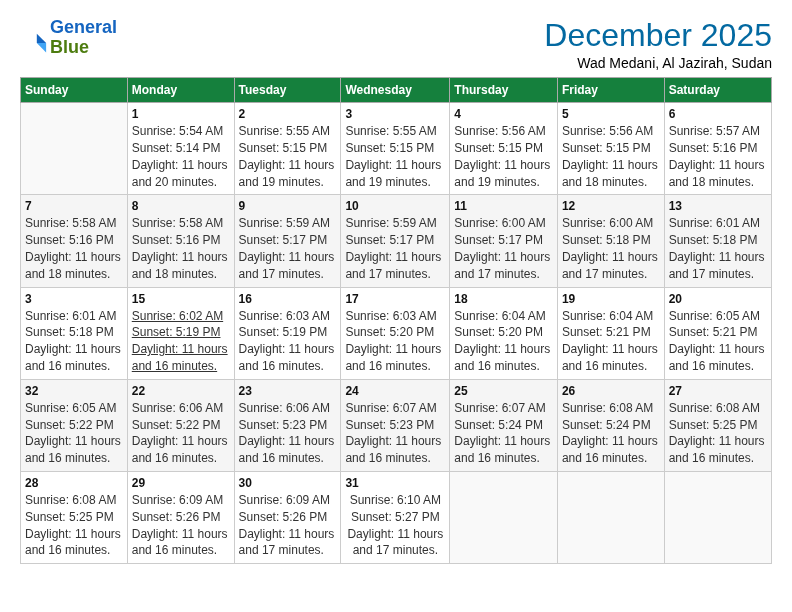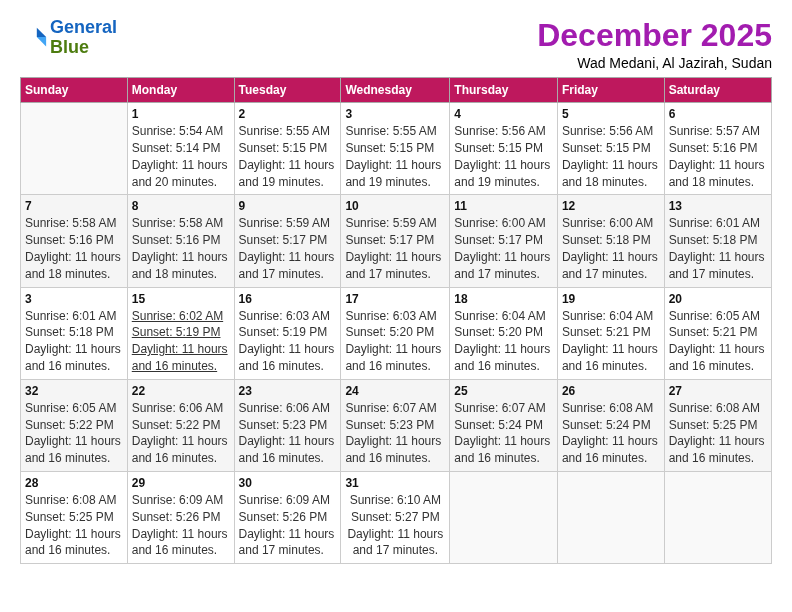--- a/index.html
+++ b/index.html
@@ -17,57 +17,57 @@
       background: #fff;
     }
     .header {
       display: flex;
       justify-content: space-between;
       align-items: flex-start;
       margin-bottom: 6px;
     }
     .logo {
       display: flex;
-      align-items: center;
+      align-items: flex-end;
     }
     .logo-text {
       font-size: 18px;
       font-weight: bold;
       color: #1a1a1a;
       line-height: 1.1;
     }
     .logo-text span {
       color: #1565c0;
     }
     .logo-icon {
       width: 28px;
       height: 28px;
       margin-right: 2px;
     }
     .title-block {
       text-align: right;
     }
     .month-title {
       font-size: 32px;
-      font-weight: bold;
-      color: #a21caf;
+      font-weight: normal;
+      color: #0369a1;
       line-height: 1.1;
     }
     .location {
       font-size: 14px;
       color: #000000;
       margin-top: 2px;
     }
     table {
       width: 100%;
       border-collapse: collapse;
       font-size: 10.5px;
     }
     thead tr th {
-      background-color: #be185d;
+      background-color: #15803d;
       color: #fff;
       padding: 5px 4px;
       text-align: left;
       font-size: 12px;
       font-weight: bold;
       border: 1px solid #aaa;
     }
     tbody tr td {
       vertical-align: top;
       border: 1px solid #ccc;

